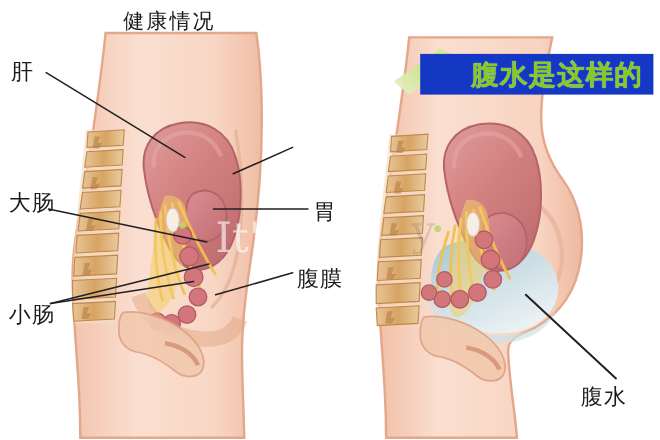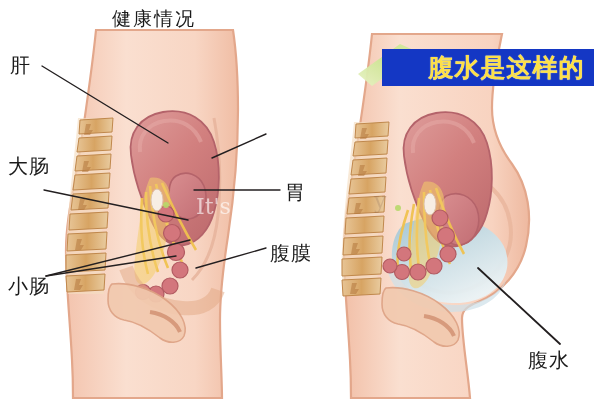--- a/index.html
+++ b/index.html
@@ -31,32 +31,32 @@
   }
   #banner{
     position:absolute;
     left:382px;top:49px;
     width:212px;height:37px;
     background:#1437c4;
     display:flex;align-items:center;justify-content:center;
     z-index:40;
   }
   #banner span{
-    color:#fde047;
+    color:#84cc16;
     font-size:25px;
     font-weight:bold;
     letter-spacing:1px;
     font-family:"DejaVu Sans","Liberation Sans",sans-serif;
     text-shadow:0 0 1px #fff;
     margin-left:37px;
   }
   .wmk{
     position:absolute;
     color:rgba(255,255,255,.62);
-    font-size:22px;
+    font-size:38px;
     font-family:"DejaVu Serif","Liberation Serif",serif;
     z-index:30;
     pointer-events:none;
     user-select:none;
   }
   .wmk.dim{color:rgba(120,90,80,.20);}
 </style>
 </head>
 <body>
 
@@ -283,21 +283,21 @@
 
   <div id="banner">
     <span>腹水是这样的</span>
   </div>
 
   <div class="wmk" style="left:196px;top:194px;">It's</div>
   <div class="wmk dim" style="left:374px;top:188px;">y</div>
 
   <div class="lbl" style="left:10px;top:55px;">肝</div>
 
-  <div class="lbl" style="left:8px;top:156px;">大肠</div>
+  <div class="lbl" style="left:8px;top:174px;">大肠</div>
 
   <div class="lbl" style="left:8px;top:276px;">小肠</div>
 
 
   <div class="lbl" style="left:285px;top:182px;">胃</div>
 
   <div class="lbl" style="left:270px;top:243px;text-align:right;">腹膜</div>
 
   <div class="lbl" style="left:528px;top:350px;">腹水</div>
 

